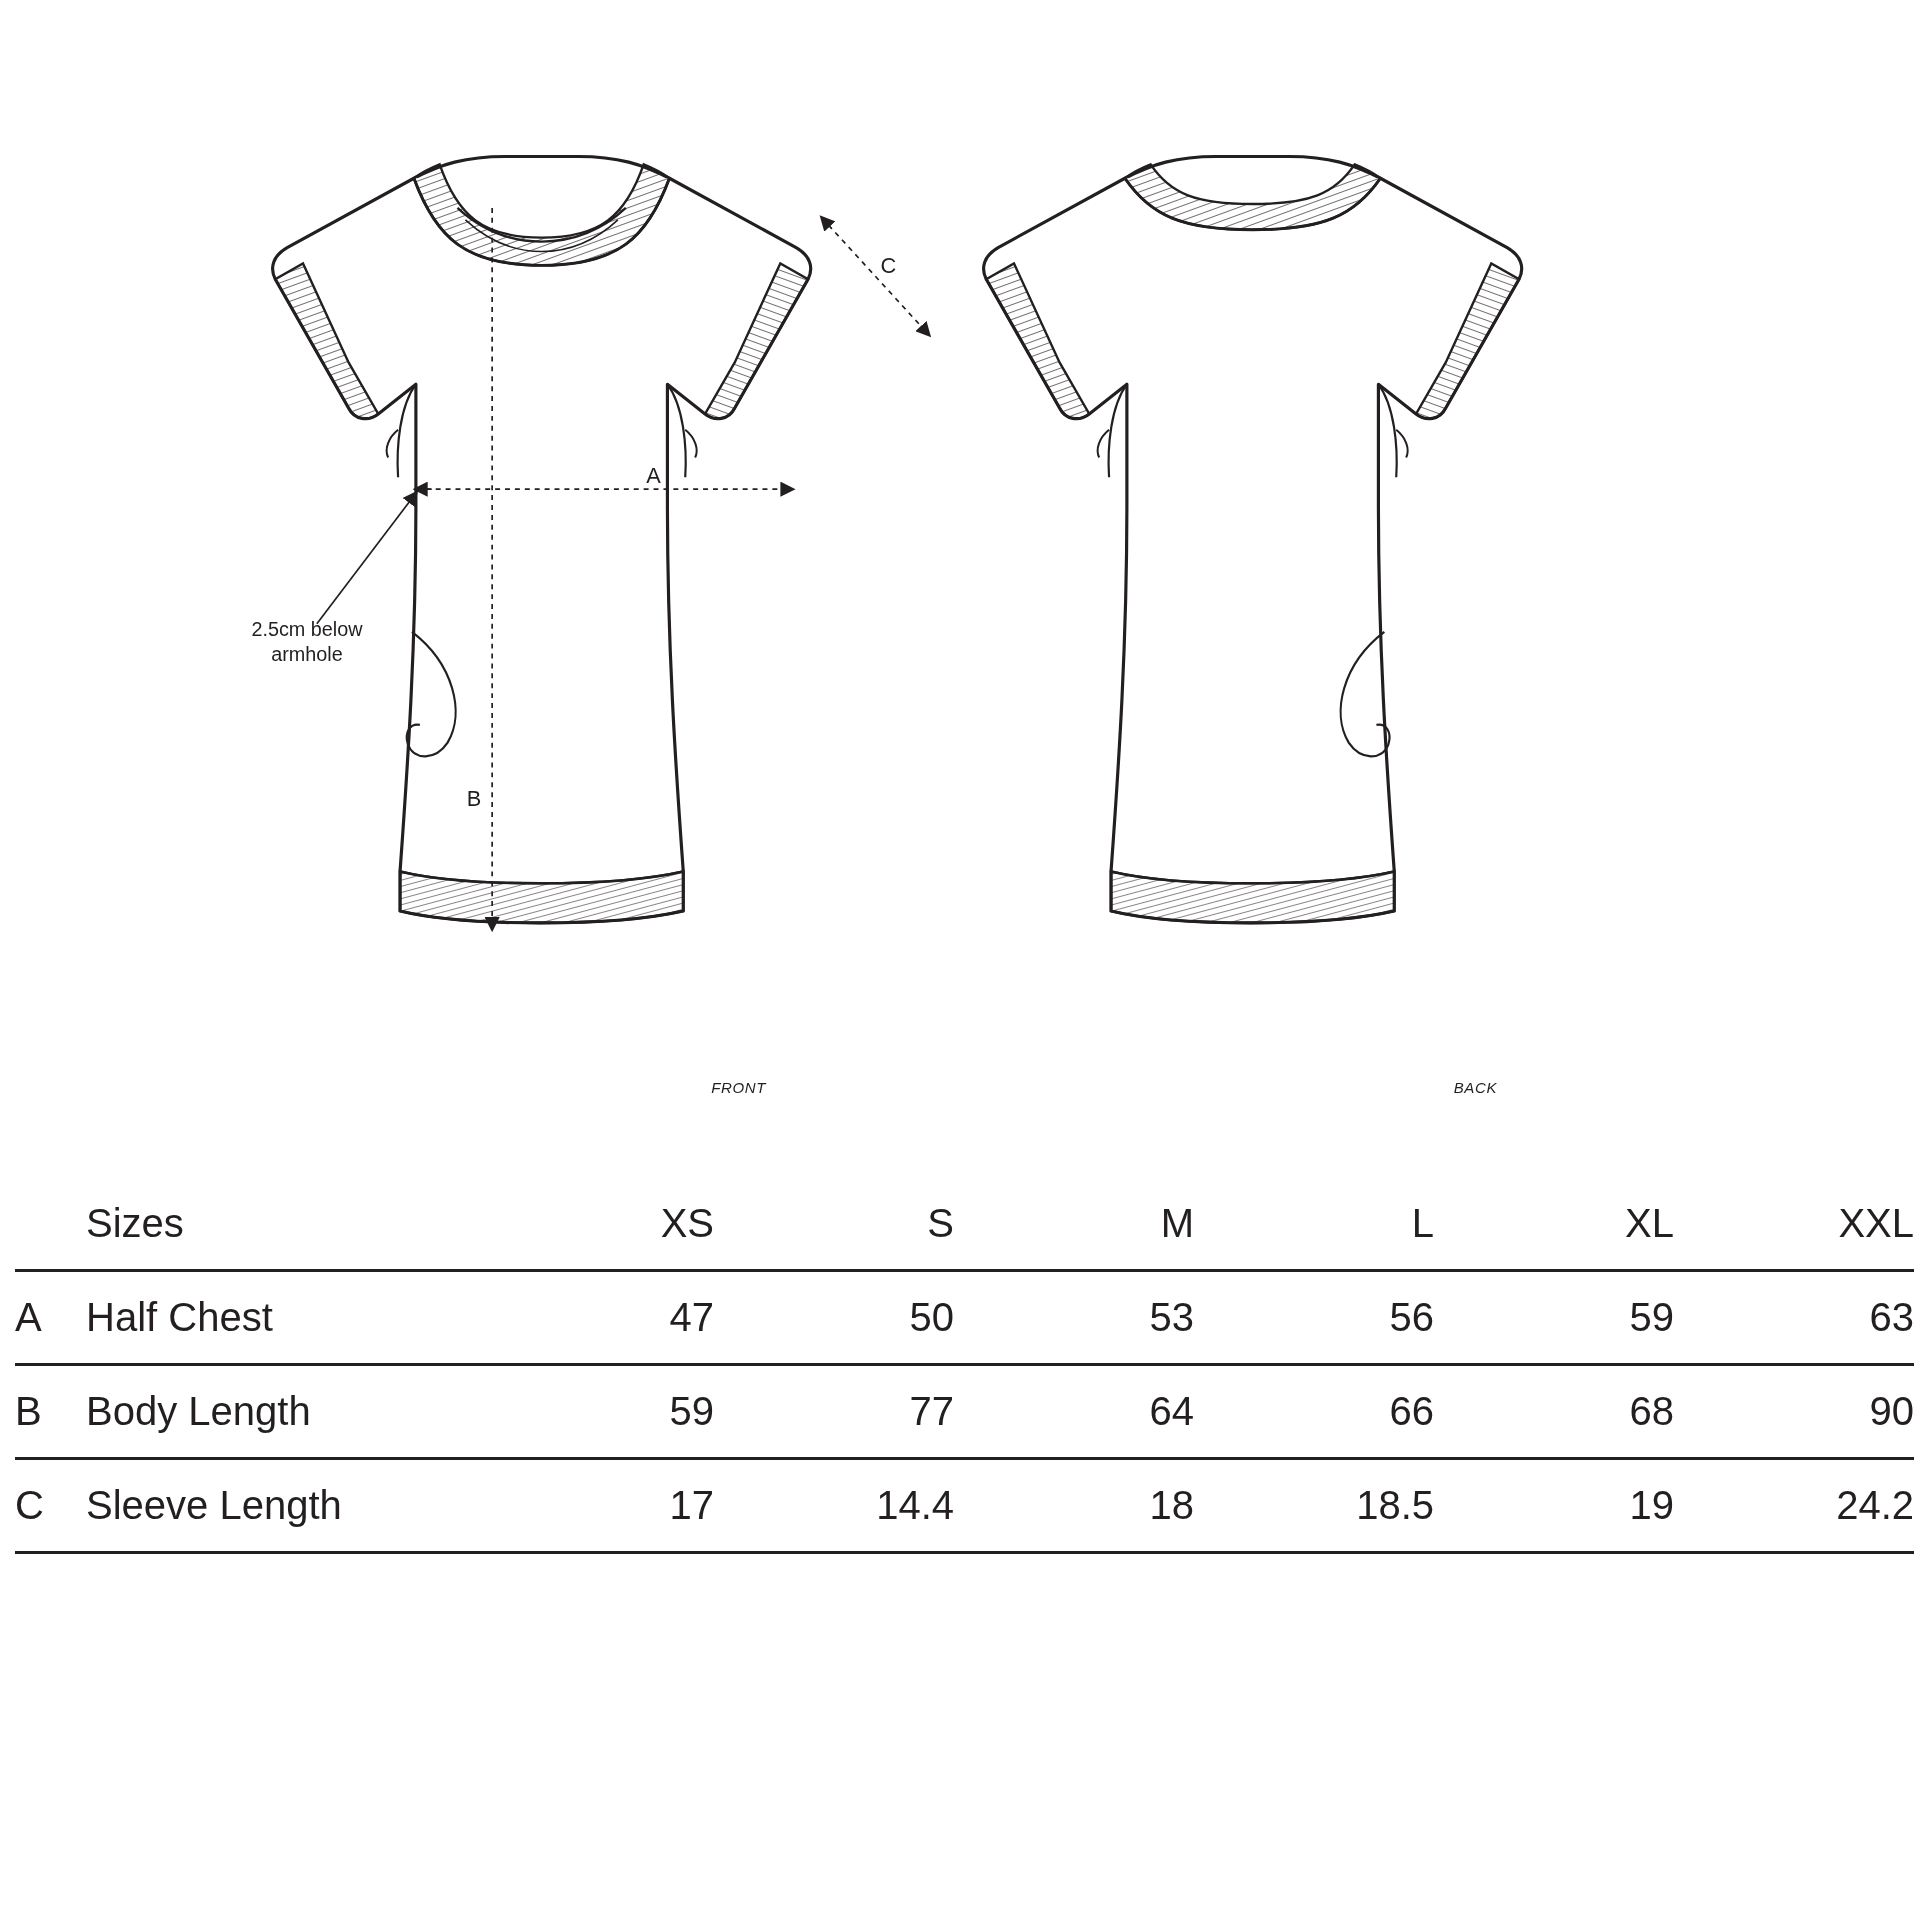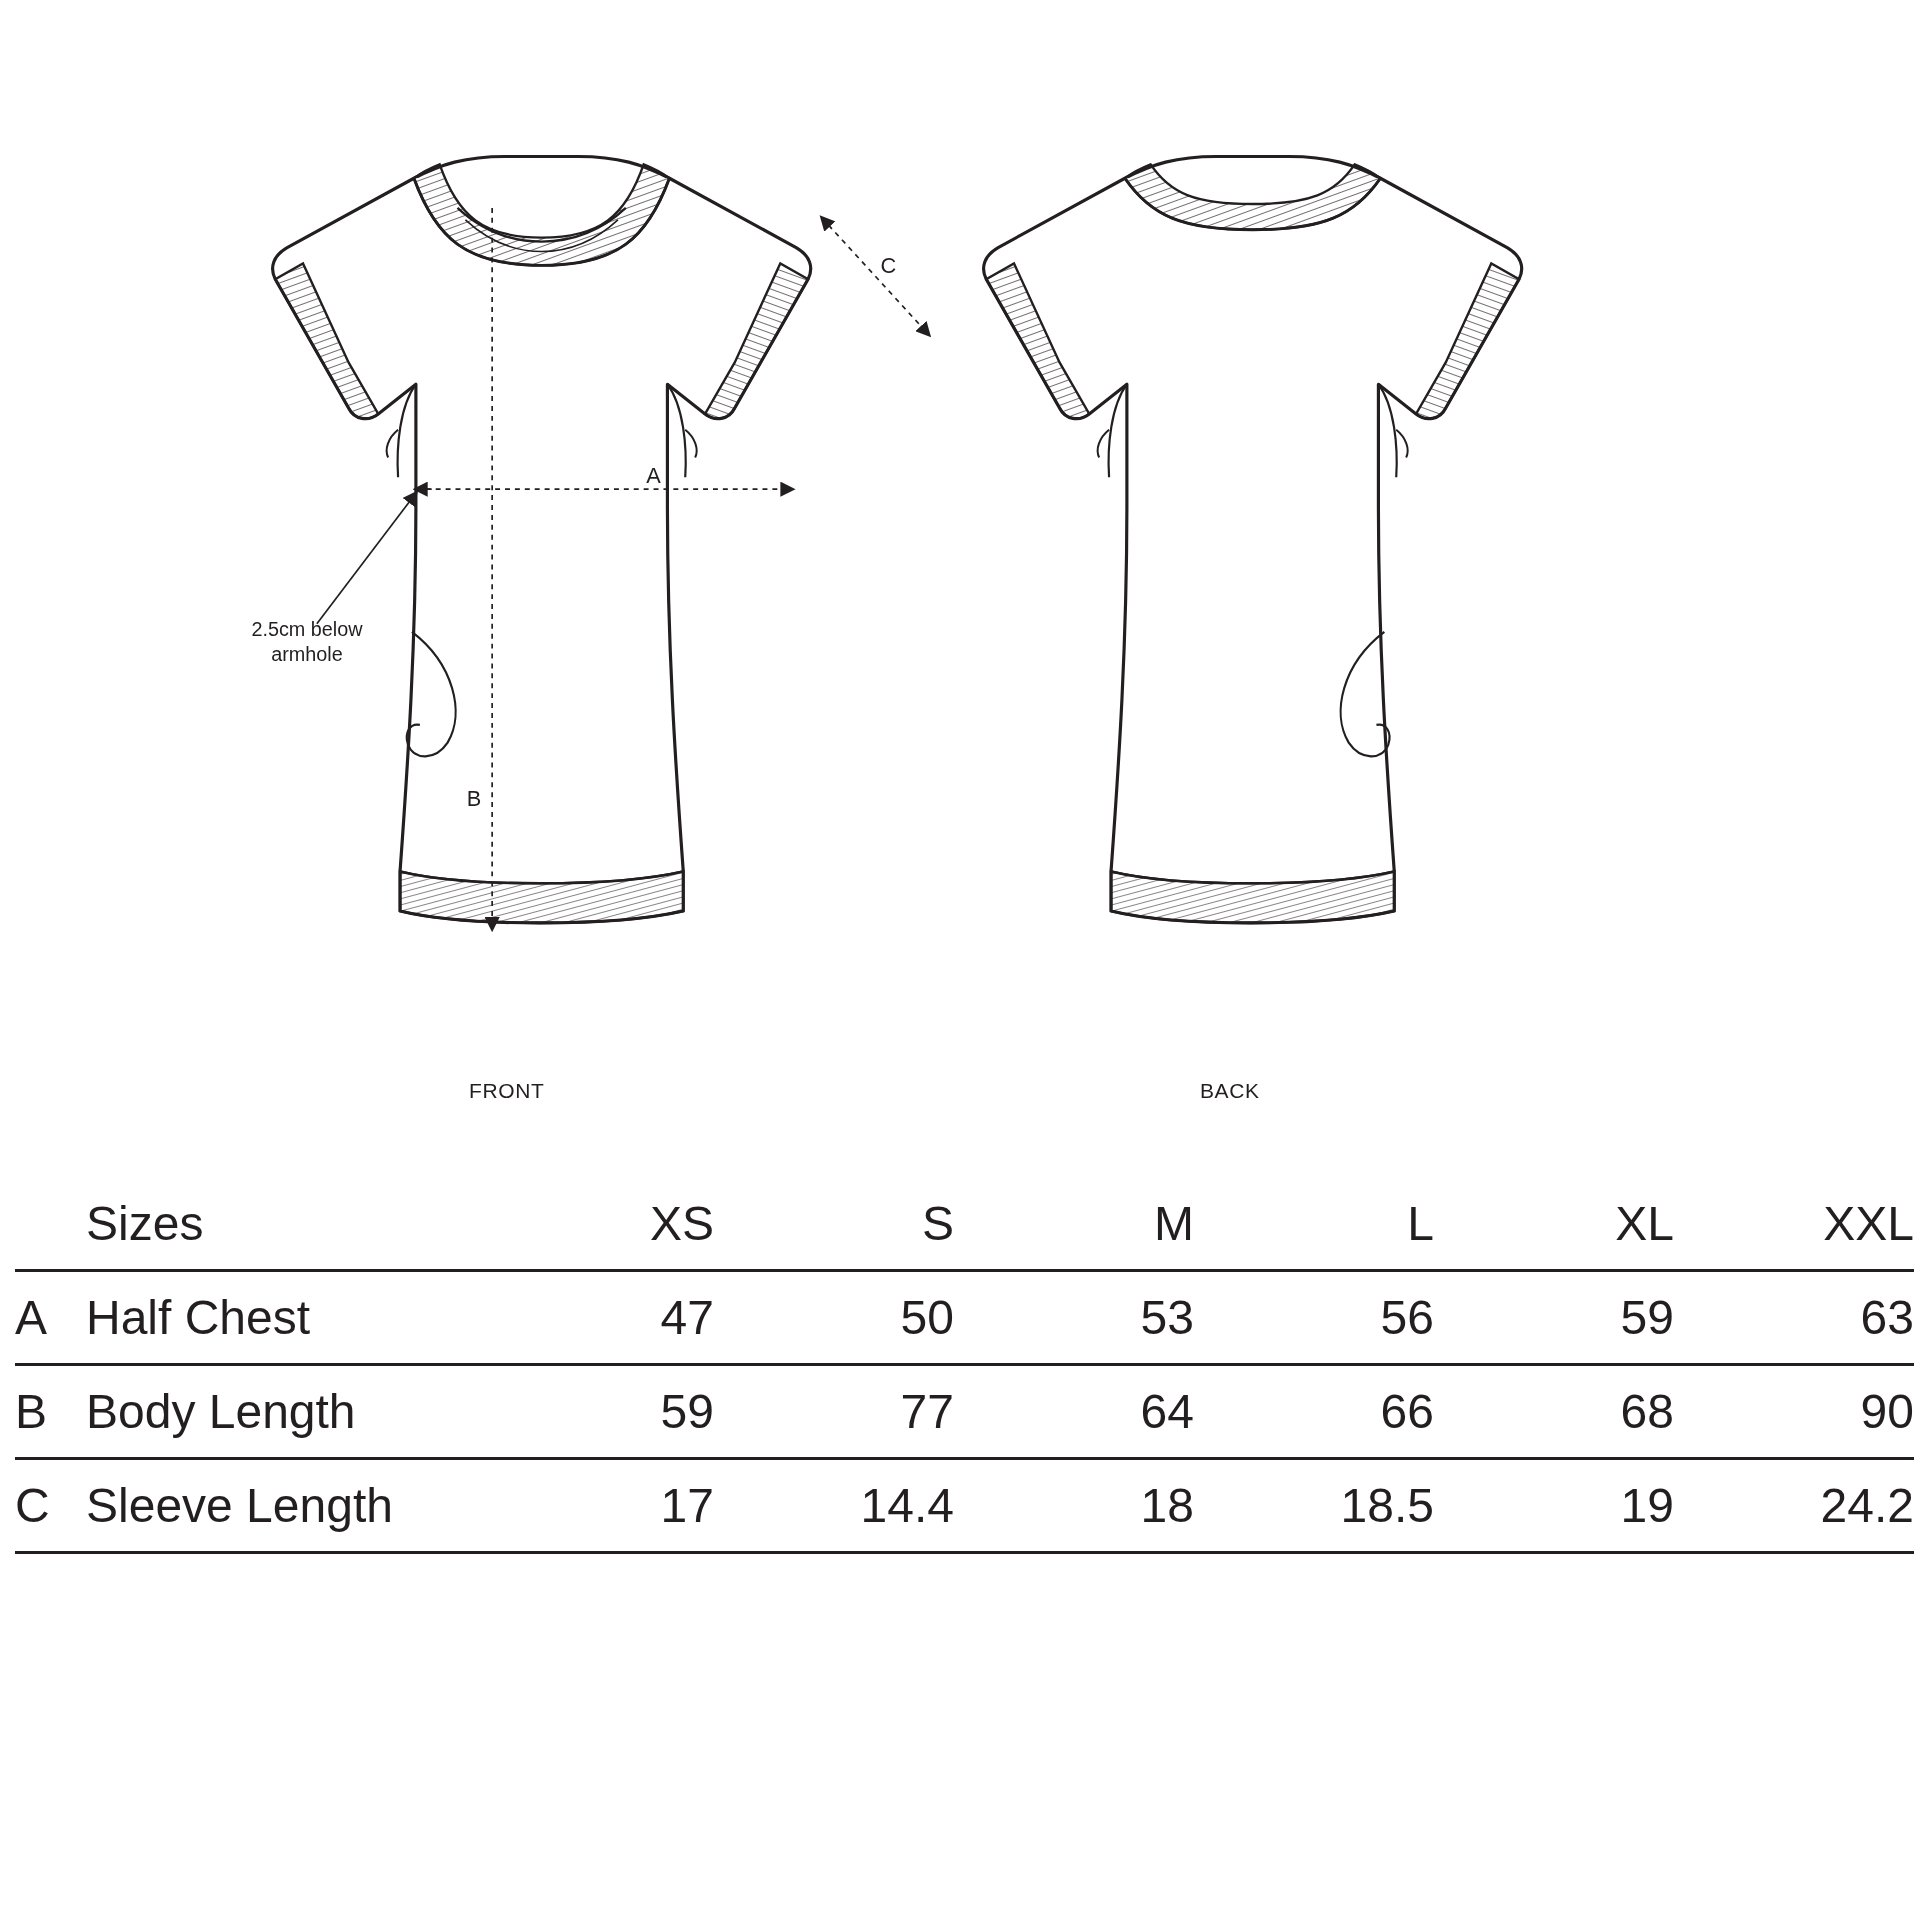--- a/index.html
+++ b/index.html
@@ -29,44 +29,45 @@
     height: 1040px;
   }
   .drawing-svg {
     display: block;
     width: 1927px;
     height: 1040px;
   }
 
   .view-caption {
     position: absolute;
-    font-size: 21px;
+    font-size: 15px;
     letter-spacing: 0.6px;
     color: #231f20;
-    text-align: left;
+    text-align: right;
     width: 297px;
+    font-style: italic;
   }
   #front-caption { left: 469px; top: 990px; }
   #back-caption  { left: 1200px; top: 990px; }
 
   
   .table-wrap {
     position: absolute;
     left: 15px;
     top: 1178px;
     width: 1896px;
   }
   table.size-table {
     border-collapse: collapse;
     width: 1896px;
     table-layout: fixed;
   }
   table.size-table td, table.size-table th {
     font-weight: normal;
-    font-size: 48px;
+    font-size: 40px;
     color: #231f20;
     padding: 0;
     height: 91px;
     vertical-align: middle;
   }
   .col-key    { width: 71px; text-align: left; padding-left: 8px; }
   .col-label  { width: 388px; text-align: left; padding-left: 30px; }
   .col-size   { width: 240px; text-align: right; }
 
   thead td { height: 95px; }

